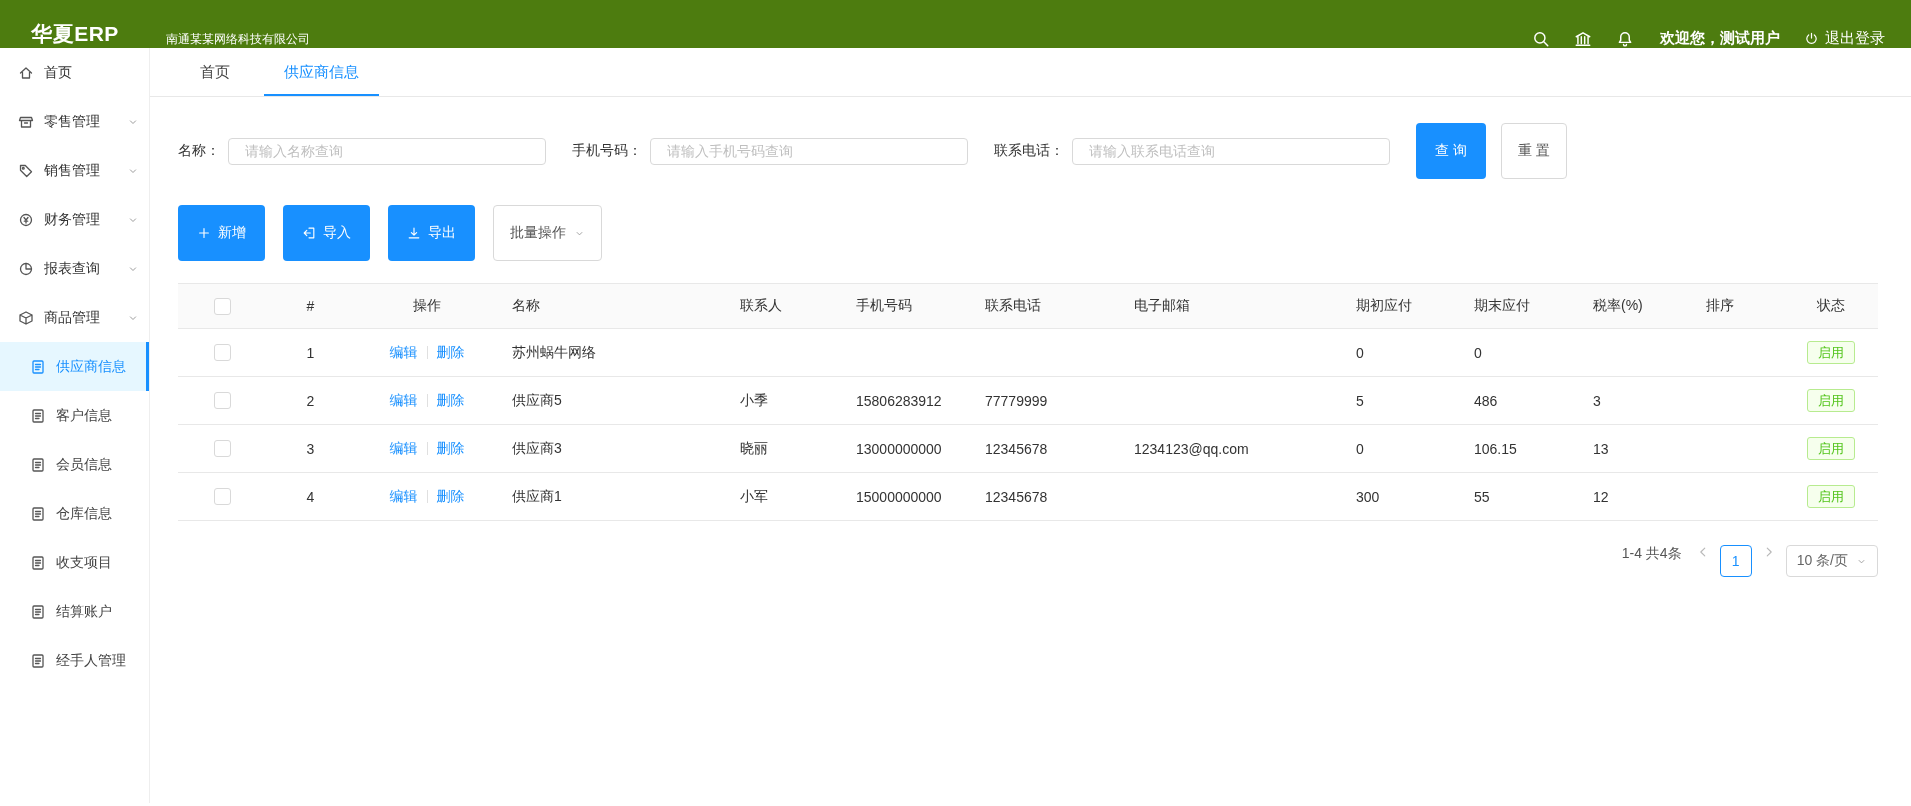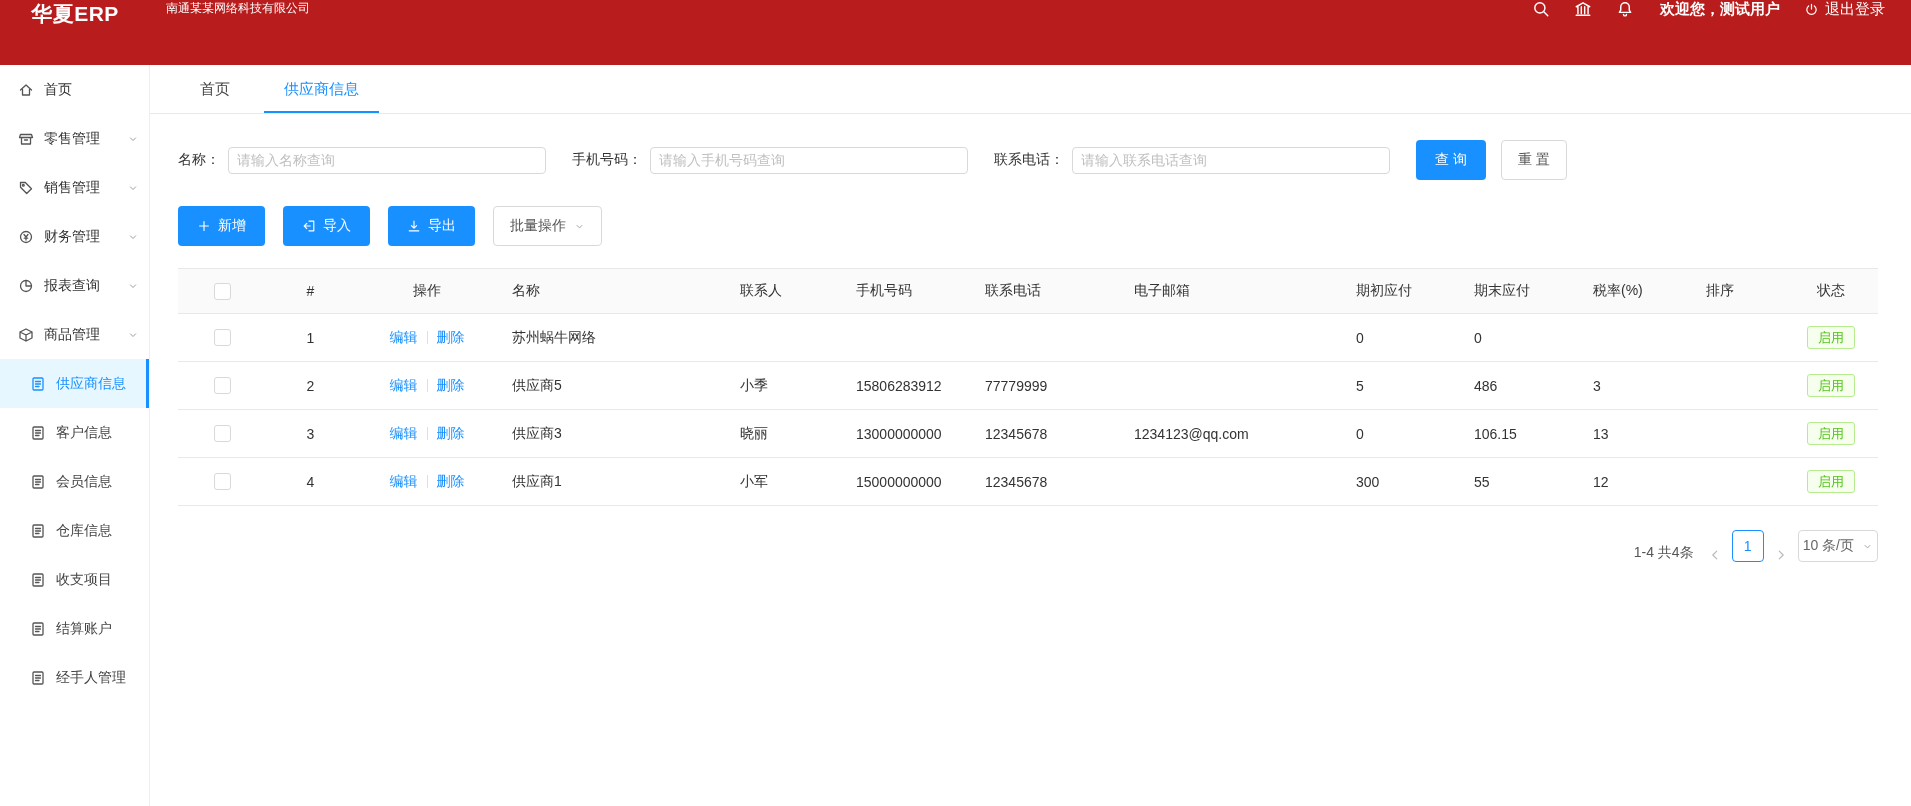--- a/index.html
+++ b/index.html
@@ -2,21 +2,21 @@
 <html><head>
 <meta charset="utf-8">
 <style>
   * { box-sizing: border-box; }
   html,body { margin:0; padding:0; width:1911px; height:806px; overflow:hidden;
     font-family:"Liberation Sans","DejaVu Sans",sans-serif; font-size:14px; color:#333; background:#fff; }
   svg { display:block; }
   svg .s { fill:none; stroke:currentColor; stroke-width:1.3; stroke-linecap:round; stroke-linejoin:round; }
 
   
-  .topbar { height:65px; background:#b91c1c; display:flex; align-items:flex-start; color:#fff; }
+  .topbar { height:48px; background:#4d7c0f; display:flex; align-items:flex-end; color:#fff; }
   .logo { width:150px; font-size:21px; font-weight:bold; text-align:center; letter-spacing:.5px; }
   .company { font-size:12px; margin-left:16px; }
   .spacer { flex:1; }
   .tb-icon { width:18px; height:18px; margin:0 12px; cursor:pointer; color:#fff; }
   .tb-icon svg { width:18px; height:18px; }
   .tb-icon.sm { width:15px; height:15px; margin:0; }
   .tb-icon.sm svg { width:15px; height:15px; }
   .welcome { margin:0 16px 0 14px; font-weight:bold; font-size:15px; }
   .logout { display:flex; align-items:center; gap:6px; margin:0 26px 0 8px; font-size:15px; cursor:pointer; }
 
@@ -40,24 +40,24 @@
   .tabbar { height:49px; border-bottom:1px solid #e8e8e8; display:flex; align-items:stretch; padding-left:30px; }
   .tab { display:flex; align-items:center; padding:0 20px; margin-right:14px; font-size:15px; color:#444; cursor:pointer; position:relative; }
   .tab.active { color:#1890ff; }
   .tab.active::after { content:""; position:absolute; left:0; right:0; bottom:0; height:2px; background:#1890ff; }
 
   .page { padding:0 28px; }
 
   
   .filters { display:flex; align-items:center; margin-top:26px; }
   .f-label { font-size:14px; color:#333; margin-right:8px; white-space:nowrap; }
-  .f-input { height:27px; width:318px; border:1px solid #d9d9d9; border-radius:4px; padding:0 8px;
+  .f-input { height:27px; width:318px; border:1px solid #d9d9d9; border-radius:4px; padding:0 16px;
     font-size:14px; color:#333; margin-right:26px; outline:none; font-family:inherit; }
   .f-input::placeholder { color:#bfbfbf; }
-  .btn { height:40px; border-radius:4px; border:1px solid transparent; font-size:14px; cursor:pointer;
+  .btn { height:56px; border-radius:4px; border:1px solid transparent; font-size:14px; cursor:pointer;
     display:inline-flex; align-items:center; justify-content:center; font-family:inherit; white-space:nowrap; }
   .btn-primary { background:#1890ff; color:#fff; padding:0 18px; }
   .btn-default { background:#fff; color:#555; border-color:#d9d9d9; padding:16px 16px; }
   .btn + .btn { margin-left:0; }
   .filters .btn-default { margin-left:15px; }
 
   
   .actions { display:flex; align-items:center; margin-top:26px; gap:18px; }
   .b-icon { width:14px; height:14px; margin-right:7px; }
   .b-icon svg { width:14px; height:14px; }
@@ -72,29 +72,29 @@
   thead th { border-top:1px solid #e8e8e8; background:#fafafa; font-weight:normal; height:45px; color:#333; }
   .c-center { text-align:center; }
   .checkbox { display:inline-block; width:17px; height:17px; border:1px solid #d9d9d9; border-radius:3px;
     background:#fff; vertical-align:middle; cursor:pointer; }
   .ops a { color:#1890ff; cursor:pointer; text-decoration:none; }
   .op-sep { display:inline-block; width:1px; height:13px; background:#e0e0e0; margin:0 9px; vertical-align:middle; }
   .badge { display:inline-block; padding:3px 10px; font-size:13px; color:#52c41a; background:#f6ffed;
     border:1px solid #b7eb8f; border-radius:3px; line-height:1.2; cursor:pointer; }
 
   
-  .pagination { width:1700px; display:flex; align-items:flex-end; justify-content:flex-end; margin-top:24px;
+  .pagination { width:1700px; display:flex; align-items:flex-start; justify-content:flex-end; margin-top:24px;
     gap:10px; color:#555; font-size:14px; }
   .pg-total { margin-right:4px; }
   .pg-arrow { width:14px; height:14px; color:#b8b8b8; cursor:pointer; }
   .pg-arrow svg { width:14px; height:14px; }
   .pg-page { min-width:32px; height:32px; border:1px solid #1890ff; border-radius:4px; color:#1890ff;
     display:flex; align-items:center; justify-content:center; cursor:pointer; background:#fff; }
   .pg-size { height:32px; border:1px solid #d9d9d9; border-radius:4px; display:flex; align-items:center;
-    padding:0 4px; gap:8px; color:#666; cursor:pointer; background:#fff; }
+    padding:0 10px; gap:8px; color:#666; cursor:pointer; background:#fff; }
   .pg-chev { width:11px; height:11px; color:#999; }
   .pg-chev svg { width:11px; height:11px; }
 </style>
 </head>
 <body>
 
 <header class="topbar">
   <div class="logo">华夏ERP</div>
   <div class="company">南通某某网络科技有限公司</div>
   <div class="spacer"></div>

